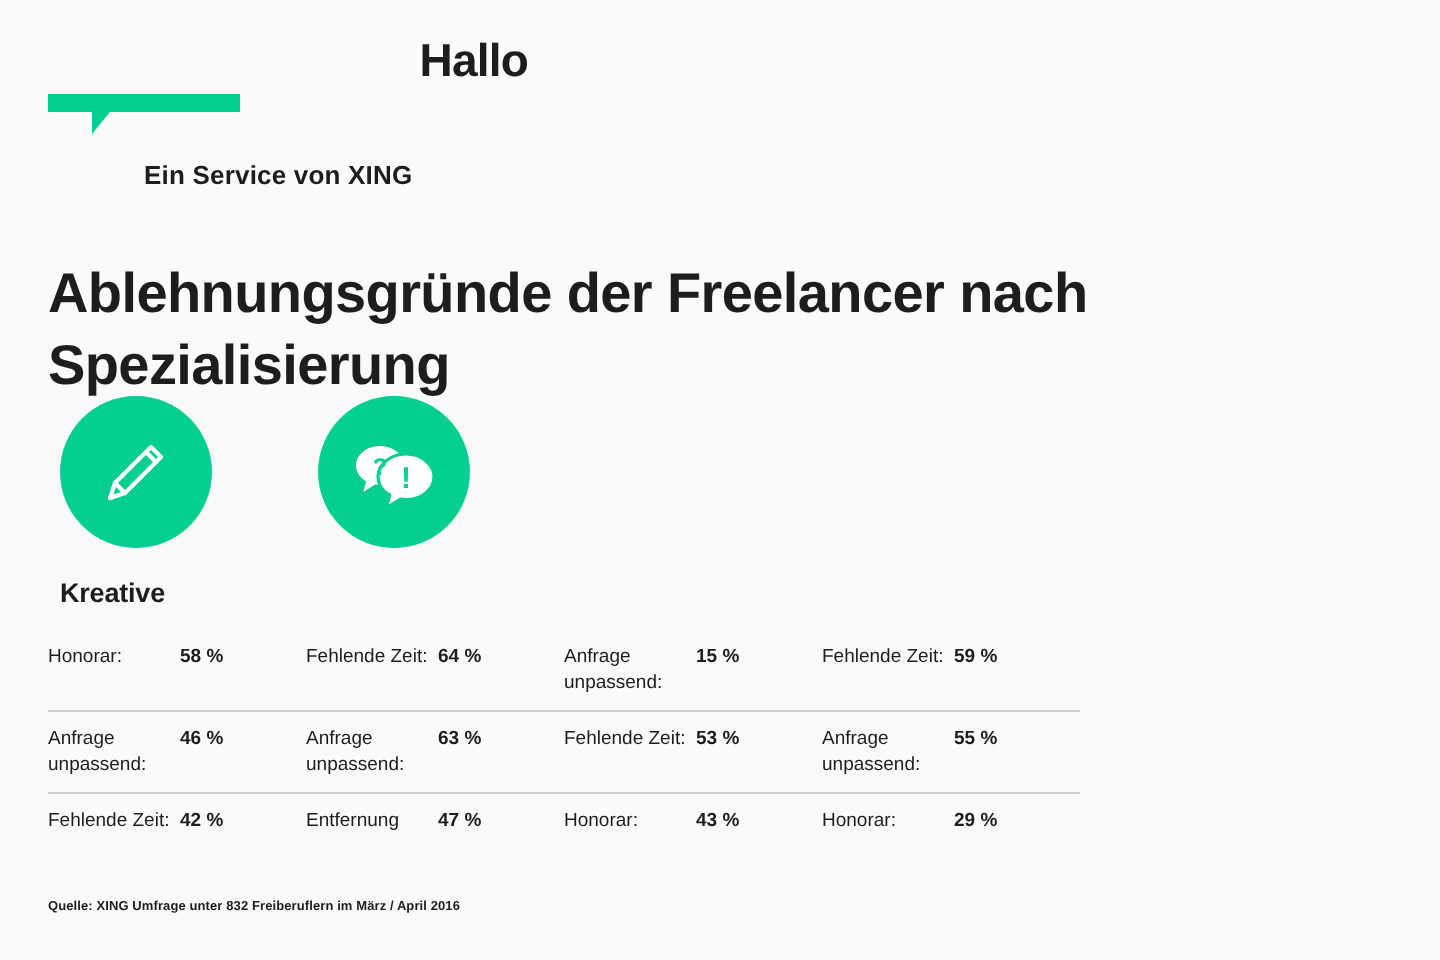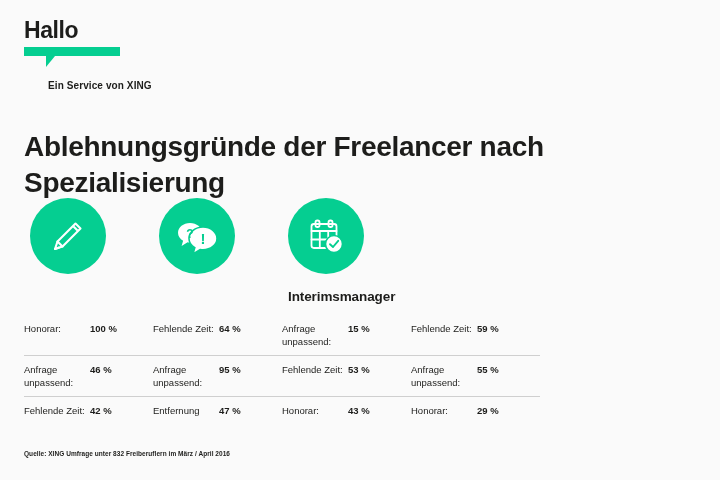--- a/index.html
+++ b/index.html
@@ -15,20 +15,21 @@
     overflow: hidden;
     position: relative;
   }
 
   
   .logo {
     position: absolute;
     left: 24px;
     top: 18px;
     width: 240px;
+    text-align: right;
   }
   .logo-line {
     font-size: 23px;
     font-weight: bold;
     line-height: 1.08;
     letter-spacing: -0.4px;
     color: #1d1d1b;
   }
   .logo-bar-wrap {
     position: relative;
@@ -48,23 +49,23 @@
     position: absolute;
     left: 22px;
     top: 9px;
     width: 0;
     height: 0;
     border-left: 9px solid #05ce91;
     border-bottom: 11px solid transparent;
   }
   .logo-sub {
     position: absolute;
-    left: 24px;
+    left: 48px;
     top: 62px;
-    font-size: 10px;
+    font-size: 13px;
     font-weight: bold;
     letter-spacing: 0.1px;
     color: #1d1d1b;
   }
 
   
   .title {
     position: absolute;
     left: 24px;
     top: 105px;
@@ -176,58 +177,44 @@
 
   <div class="col">
     <div class="icon-circle">
       <svg width="44" height="44" viewBox="0 0 44 44" fill="none" stroke="#ffffff" stroke-width="2.1" stroke-linejoin="round" stroke-linecap="round">
         <path d="M9 35 L11.5 27.5 L29.5 9.5 L34.5 14.5 L16.5 32.5 Z"></path>
         <path d="M11.5 27.5 L16.5 32.5"></path>
         <path d="M9 35 L13 33.6"></path>
         <path d="M28 13 L31 16"></path>
       </svg>
     </div>
+    <div class="col-head">Kreative</div>
   </div>
 
 
   <div class="col">
     <div class="icon-circle">
       <svg width="48" height="44" viewBox="0 0 48 44" fill="none">
         <path d="M17 9 C10.4 9 5 13.4 5 18.8 C5 22.1 7 25 10.1 26.7 L8.6 32 L14.6 28.3 C15.4 28.4 16.2 28.5 17 28.5 C23.6 28.5 29 24.2 29 18.8 C29 13.4 23.6 9 17 9 Z" fill="#ffffff"></path>
         <path d="M30 13 C22.3 13 16 18.1 16 24.4 C16 28.2 18.3 31.6 21.8 33.6 L20 40 L27.2 35.6 C28.1 35.7 29 35.8 30 35.8 C37.7 35.8 44 30.7 44 24.4 C44 18.1 37.7 13 30 13 Z" fill="#ffffff" stroke="#05ce91" stroke-width="1.6"></path>
         <text x="17" y="23.5" font-family="Liberation Sans, sans-serif" font-size="12" font-weight="bold" fill="#05ce91" text-anchor="middle">?</text>
         <text x="30" y="30" font-family="Liberation Sans, sans-serif" font-size="15" font-weight="bold" fill="#05ce91" text-anchor="middle">!</text>
       </svg>
     </div>
   </div>
 
-  <div class="col">
-    <div class="icon-circle">
-      <svg width="46" height="46" viewBox="0 0 46 46" fill="none" stroke="#ffffff" stroke-width="1.8" stroke-linejoin="round" stroke-linecap="round">
-        <rect x="8.5" y="11" width="25" height="24" rx="2.4"></rect>
-        <path d="M8.5 18 H33.5"></path>
-        <path d="M16.8 18 V35 M25.2 18 V35"></path>
-        <path d="M8.5 26.5 H33.5"></path>
-        <rect x="12.5" y="7.5" width="4" height="6.5" rx="1.8"></rect>
-        <rect x="25.5" y="7.5" width="4" height="6.5" rx="1.8"></rect>
-        <circle cx="31" cy="31" r="8.5" fill="#ffffff" stroke="#05ce91" stroke-width="1.6"></circle>
-        <path d="M27 31.2 L30 34 L35.2 27.8" stroke="#05ce91" stroke-width="1.9"></path>
-      </svg>
-    </div>
-    <div class="col-head">Interimsmanager</div>
-  </div>
 
 </div>
 
 <div class="rows">
 
   <div class="row">
     <div class="cell">
       <span class="cell-label">Honorar:</span>
-      <span class="cell-value">100 %</span>
+      <span class="cell-value">58 %</span>
     </div>
     <div class="cell">
       <span class="cell-label">Fehlende Zeit:</span>
       <span class="cell-value">64 %</span>
     </div>
     <div class="cell">
       <span class="cell-label">Anfrage unpassend:</span>
       <span class="cell-value">15 %</span>
     </div>
     <div class="cell">
@@ -236,21 +223,21 @@
     </div>
   </div>
 
   <div class="row">
     <div class="cell">
       <span class="cell-label">Anfrage unpassend:</span>
       <span class="cell-value">46 %</span>
     </div>
     <div class="cell">
       <span class="cell-label">Anfrage unpassend:</span>
-      <span class="cell-value">95 %</span>
+      <span class="cell-value">63 %</span>
     </div>
     <div class="cell">
       <span class="cell-label">Fehlende Zeit:</span>
       <span class="cell-value">53 %</span>
     </div>
     <div class="cell">
       <span class="cell-label">Anfrage unpassend:</span>
       <span class="cell-value">55 %</span>
     </div>
   </div>

